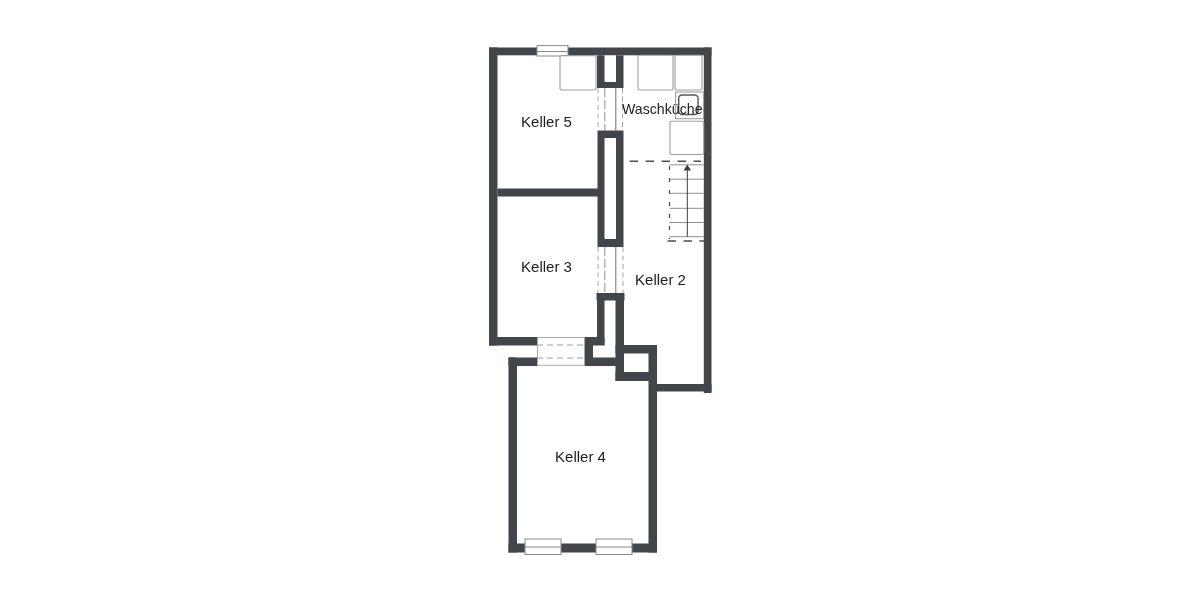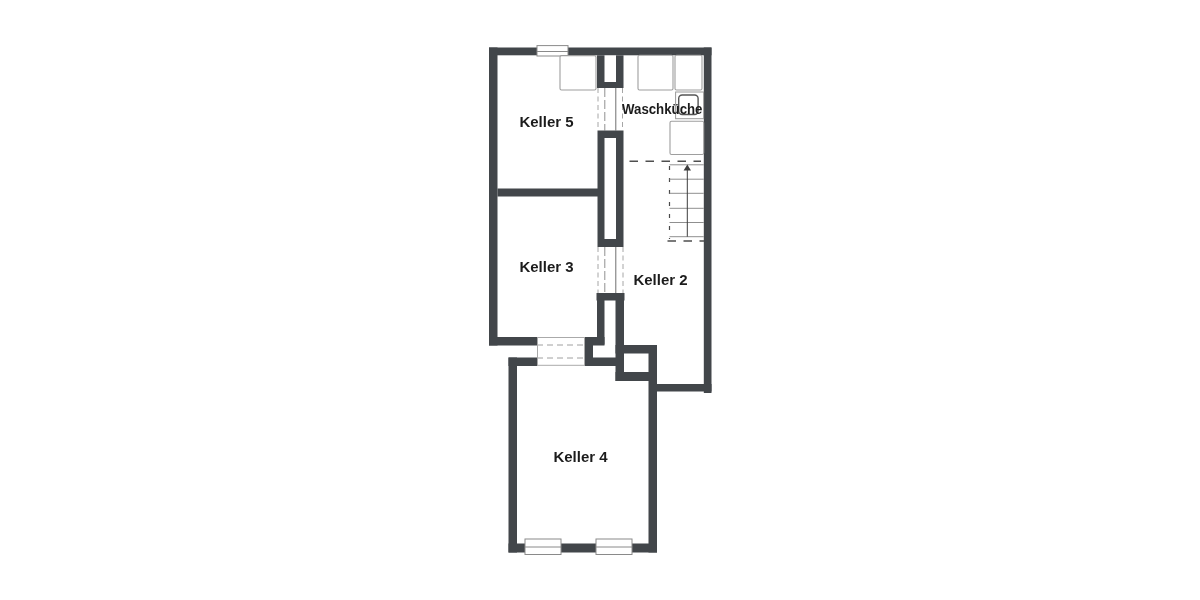--- a/index.html
+++ b/index.html
@@ -1,16 +1,16 @@
 <!DOCTYPE html>
 <html><head>
 <meta charset="utf-8">
 <style>
   html,body{margin:0;padding:0;background:#ffffff;}
-  .page{position:relative;width:1056px;height:600px;background:#5eead4;overflow:hidden;font-weight:bold;}
+  .page{position:relative;width:1056px;height:600px;background:#5eead4;overflow:hidden;}
   text{font-family:"Liberation Sans",sans-serif;fill:#1c1c1c;}
 </style>
 </head>
 <body>
 <div class="page">
 <svg width="1200" height="600" viewBox="0 0 1200 600" xmlns="http://www.w3.org/2000/svg">
 
 <rect x="0" y="0" width="1200" height="600" fill="#ffffff"></rect>
 
 <rect x="489" y="47.5" width="222.5" height="7.8" fill="#42464a"></rect>

